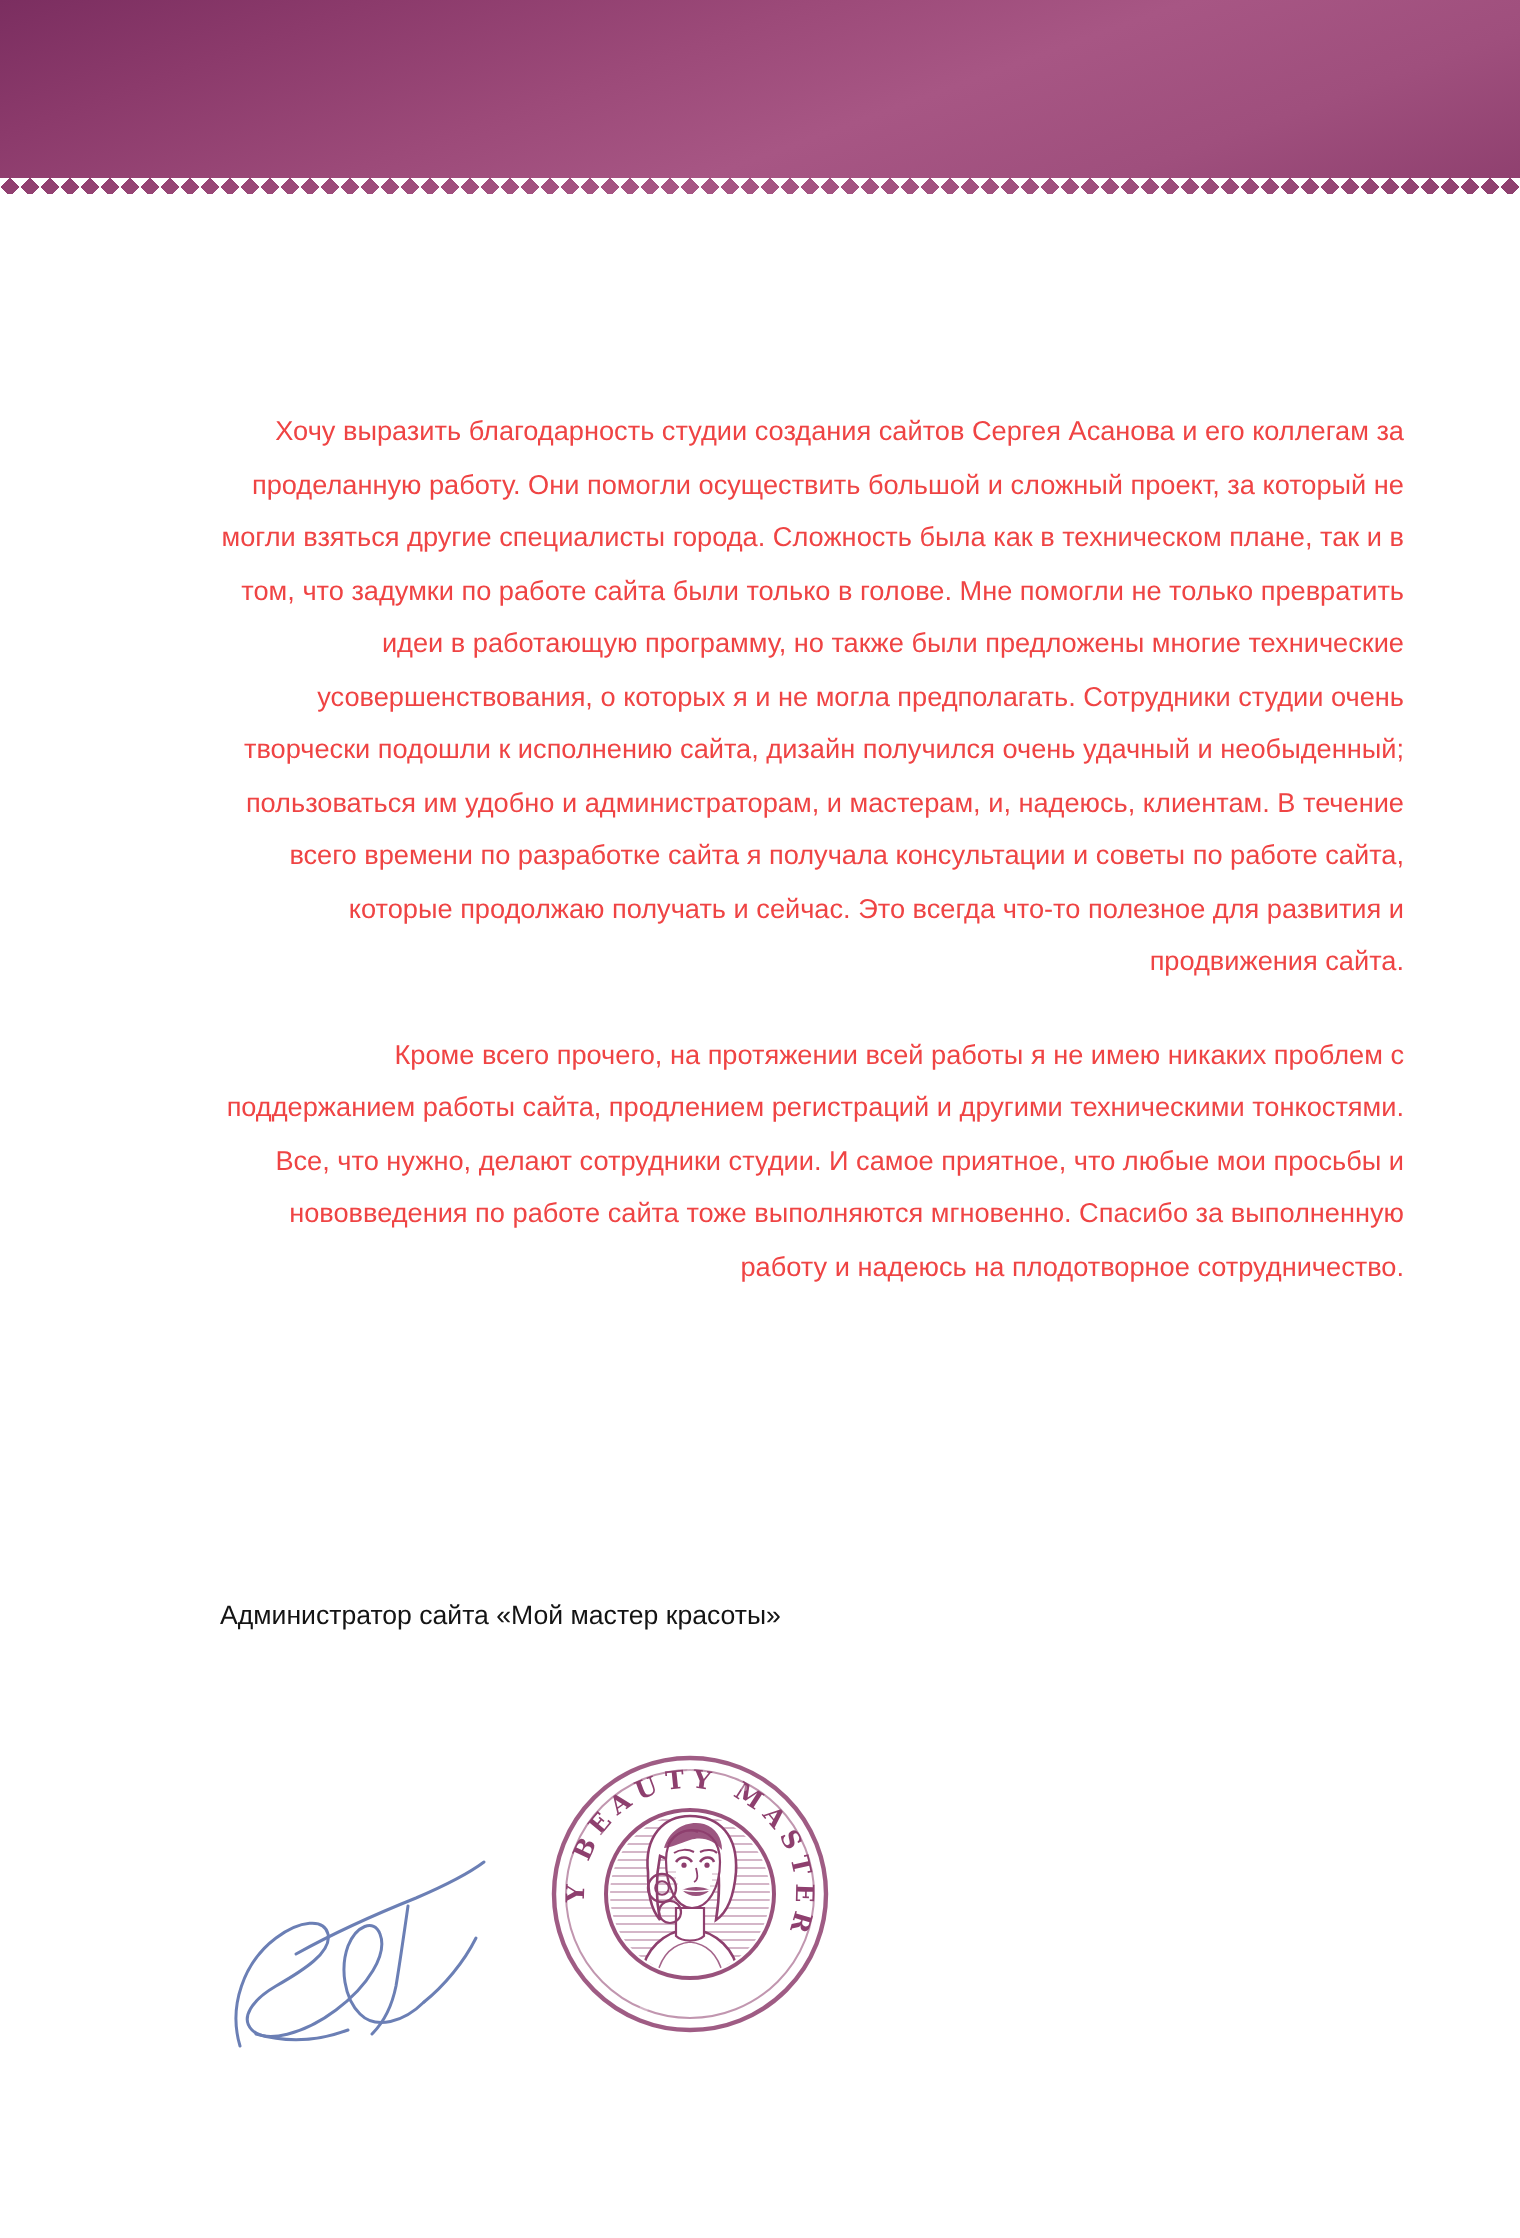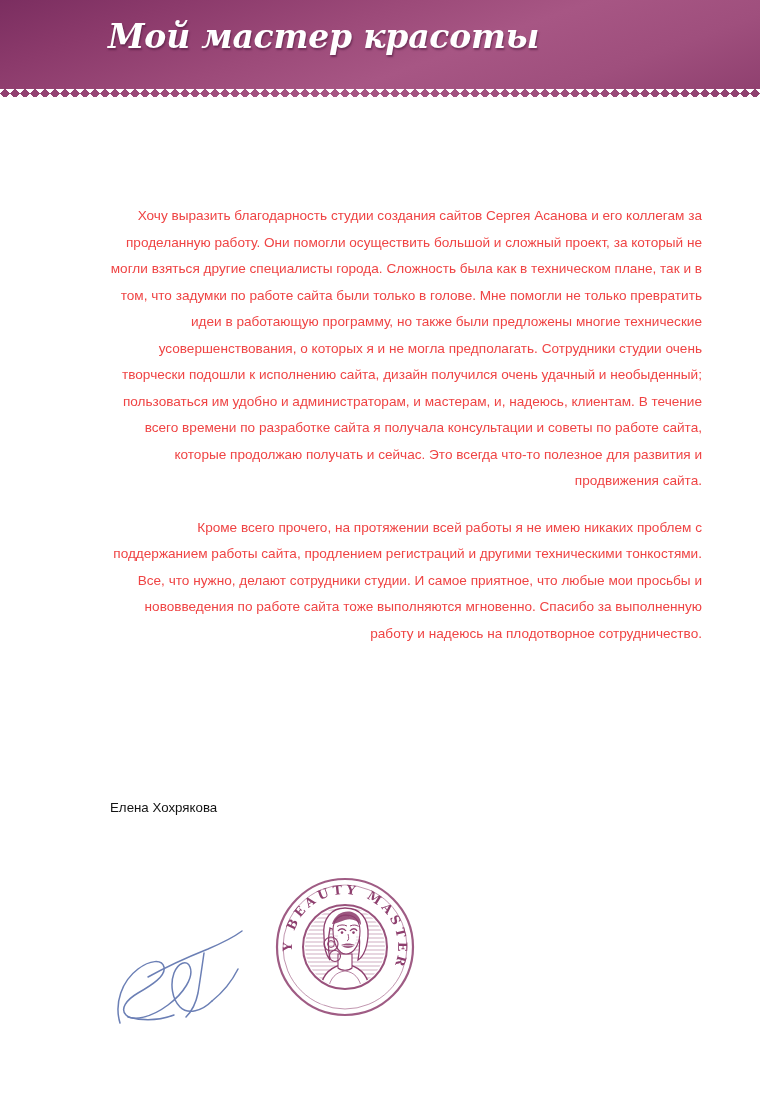--- a/index.html
+++ b/index.html
@@ -151,36 +151,35 @@
   }
   .seal svg { display: block; }
 </style>
 </head>
 <body>
 
 <div class="header">
   <div class="header-inner">
 
     <div class="logo-block">
-      <div class="logo-title">Мой мастер красоты</div>
     </div>
 
 
   </div>
 </div>
 
 <div class="sheet">
 
   <div class="letter">
     <p class="para">Хочу выразить благодарность студии создания сайтов Сергея Асанова и его коллегам за проделанную работу. Они помогли осуществить большой и сложный проект, за который не могли взяться другие специалисты города. Сложность была как в техническом плане, так и в том, что задумки по работе сайта были только в голове. Мне помогли не только превратить идеи в работающую программу, но также были предложены многие технические усовершенствования, о которых я и не могла предполагать. Сотрудники студии очень творчески подошли к исполнению сайта, дизайн получился очень удачный и необыденный; пользоваться им удобно и администраторам, и мастерам, и, надеюсь, клиентам. В течение всего времени по разработке сайта я получала консультации и советы по работе сайта, которые продолжаю получать и сейчас. Это всегда что-то полезное для развития и продвижения сайта.</p>
     <p class="para">Кроме всего прочего, на протяжении всей работы я не имею никаких проблем с поддержанием работы сайта, продлением регистраций и другими техническими тонкостями. Все, что нужно, делают сотрудники студии. И самое приятное, что любые мои просьбы и нововведения по работе сайта тоже выполняются мгновенно. Спасибо за выполненную работу и надеюсь на плодотворное сотрудничество.</p>
   </div>
 
   <div class="signoff">
-    <div class="signoff-line">Елена Хохрякова</div>
+    <div class="signoff-line">Администратор сайта «Мой мастер красоты»</div>
   </div>
 
   <div class="signature">
     <svg width="150" height="110" viewBox="0 0 150 110" fill="none">
       <g stroke="#6b7fb5" stroke-width="1.5" fill="none" stroke-linecap="round" stroke-linejoin="round">
         <path d="M12 100 C 6 80, 14 58, 30 46 C 42 37, 54 36, 56 44
                  C 58 53, 44 62, 30 70 C 18 77, 12 86, 18 92
                  C 25 99, 44 94, 60 82 C 76 70, 86 54, 82 44
                  C 79 36, 70 40, 66 50 C 62 61, 64 76, 72 84
                  C 80 92, 94 88, 104 78"></path>

